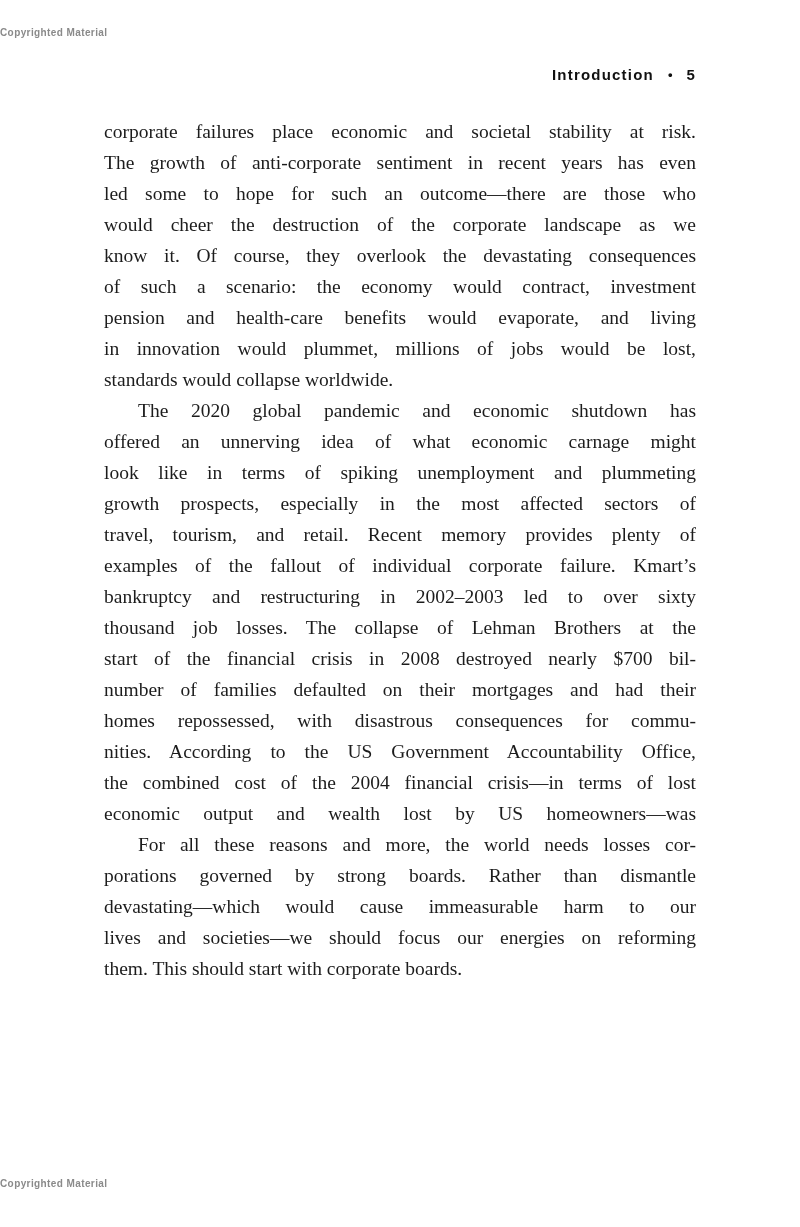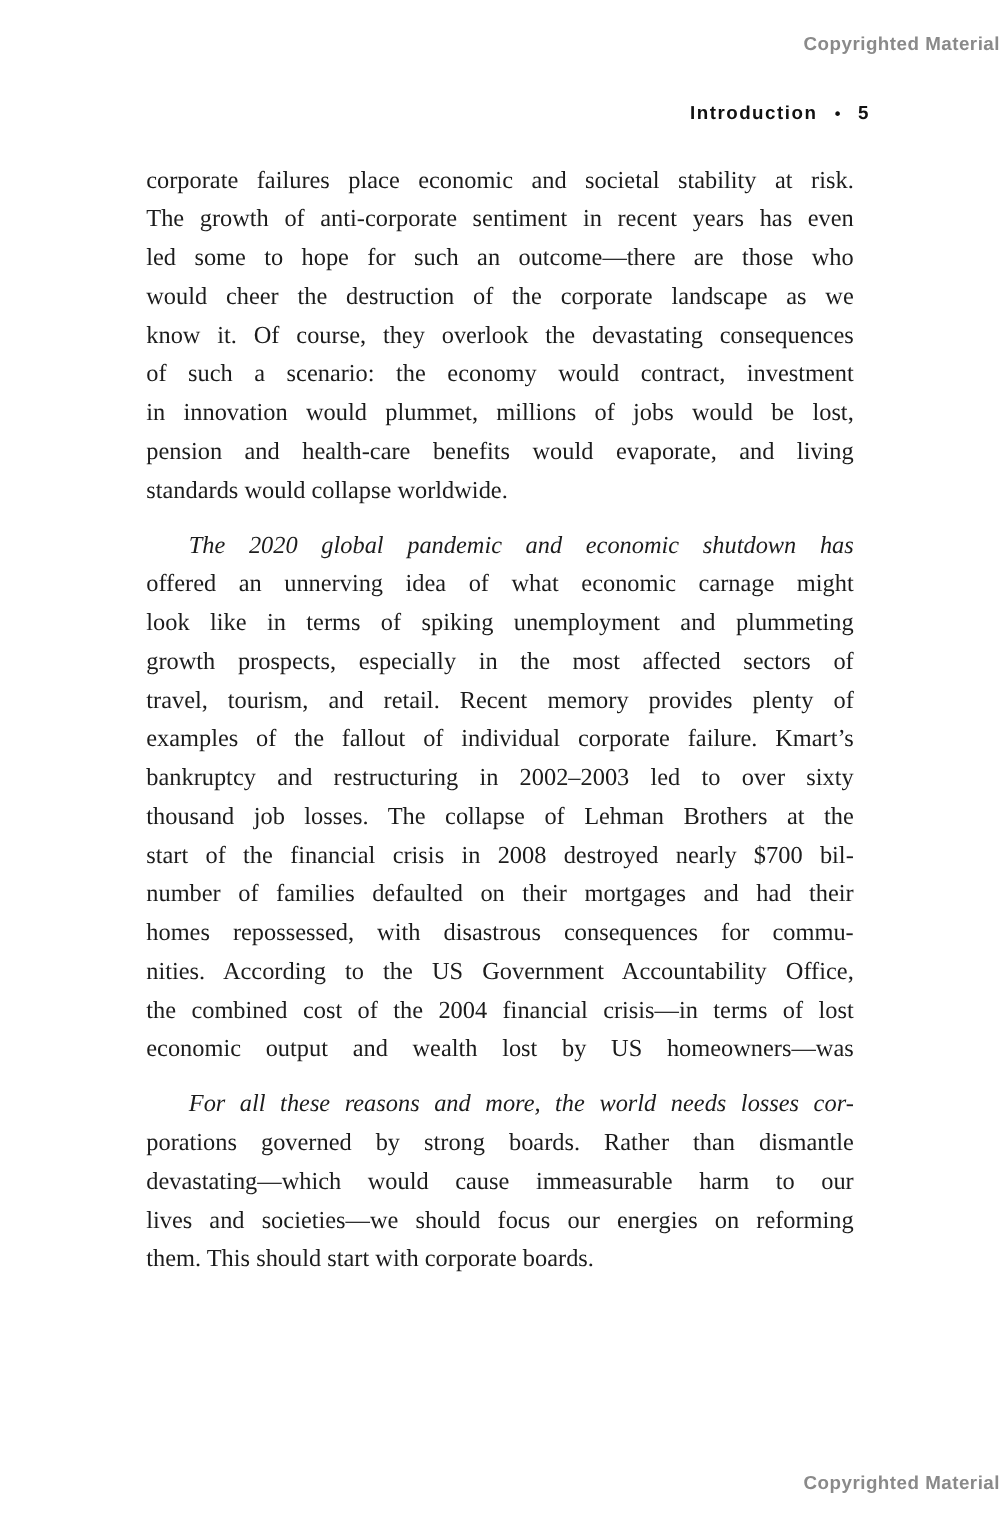--- a/index.html
+++ b/index.html
@@ -13,33 +13,33 @@
     height: 1227px;
     background: #ffffff;
     font-family: "Liberation Serif", serif;
     color: #1b1b1b;
     overflow: hidden;
   }
   .copyright {
     position: absolute;
     left: 0;
     width: 100%;
-    text-align: right;
+    text-align: left;
     font-family: "Liberation Sans", sans-serif;
     font-weight: bold;
-    font-size: 15px;
+    font-size: 10px;
     letter-spacing: 0.4px;
     color: #8a8a8a;
   }
   .copyright.top { top: 27px; }
   .copyright.bottom { top: 1178px; }
 
   .running-header {
     position: absolute;
-    top: 82px;
+    top: 66px;
     right: 104px;
     display: flex;
     align-items: center;
     font-family: "Liberation Sans", sans-serif;
     font-weight: bold;
     font-size: 15px;
     letter-spacing: 1.2px;
     color: #111111;
   }
   .running-header .sep {
@@ -50,28 +50,28 @@
 
   .body-text {
     position: absolute;
     top: 116px;
     left: 104px;
     width: 592px;
     font-size: 19.5px;
     line-height: 31px;
     color: #1c1c1c;
   }
-  .para { margin: 13px; }
+  .para { margin: 0; }
   .line {
     text-align: justify;
     text-align-last: justify;
     white-space: normal;
   }
   .line.last { text-align-last: left; }
-  .para.indent .line:first-child { text-indent: 34px; font-style: italic; }
+  .para.indent .line:first-child { text-indent: 34px; }
 </style>
 </head>
 <body>
 
 <div class="page">
 
   <div class="copyright top">Copyrighted Material</div>
 
   <div class="running-header">
     <span>Introduction</span>
@@ -80,22 +80,22 @@
   </div>
 
   <div class="body-text">
     <div class="para">
         <div class="line">corporate failures place economic and societal stability at risk.</div>
         <div class="line">The growth of anti-corporate sentiment in recent years has even</div>
         <div class="line">led some to hope for such an outcome—there are those who</div>
         <div class="line">would cheer the destruction of the corporate landscape as we</div>
         <div class="line">know it. Of course, they overlook the devastating consequences</div>
         <div class="line">of such a scenario: the economy would contract, investment</div>
+        <div class="line">pension and health-care benefits would evaporate, and living</div>
         <div class="line">in innovation would plummet, millions of jobs would be lost,</div>
-        <div class="line">pension and health-care benefits would evaporate, and living</div>
         <div class="line last">standards would collapse worldwide.</div>
       </div>
     <div class="para indent">
         <div class="line">The 2020 global pandemic and economic shutdown has</div>
         <div class="line">offered an unnerving idea of what economic carnage might</div>
         <div class="line">look like in terms of spiking unemployment and plummeting</div>
         <div class="line">growth prospects, especially in the most affected sectors of</div>
         <div class="line">travel, tourism, and retail. Recent memory provides plenty of</div>
         <div class="line">examples of the fallout of individual corporate failure. Kmart’s</div>
         <div class="line">bankruptcy and restructuring in 2002–2003 led to over sixty</div>

